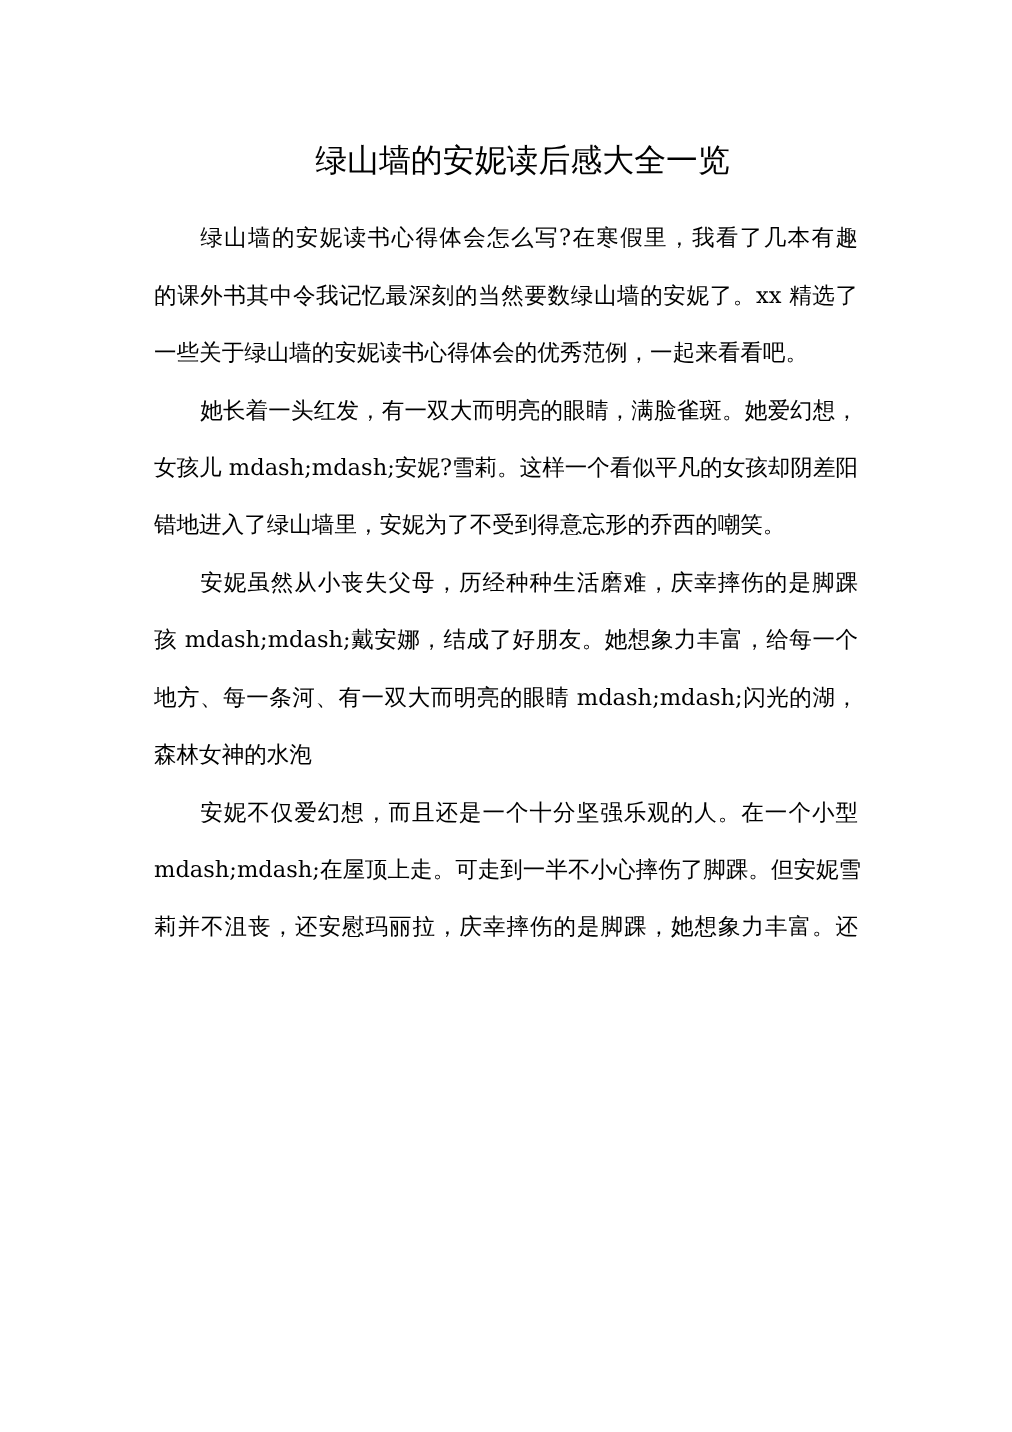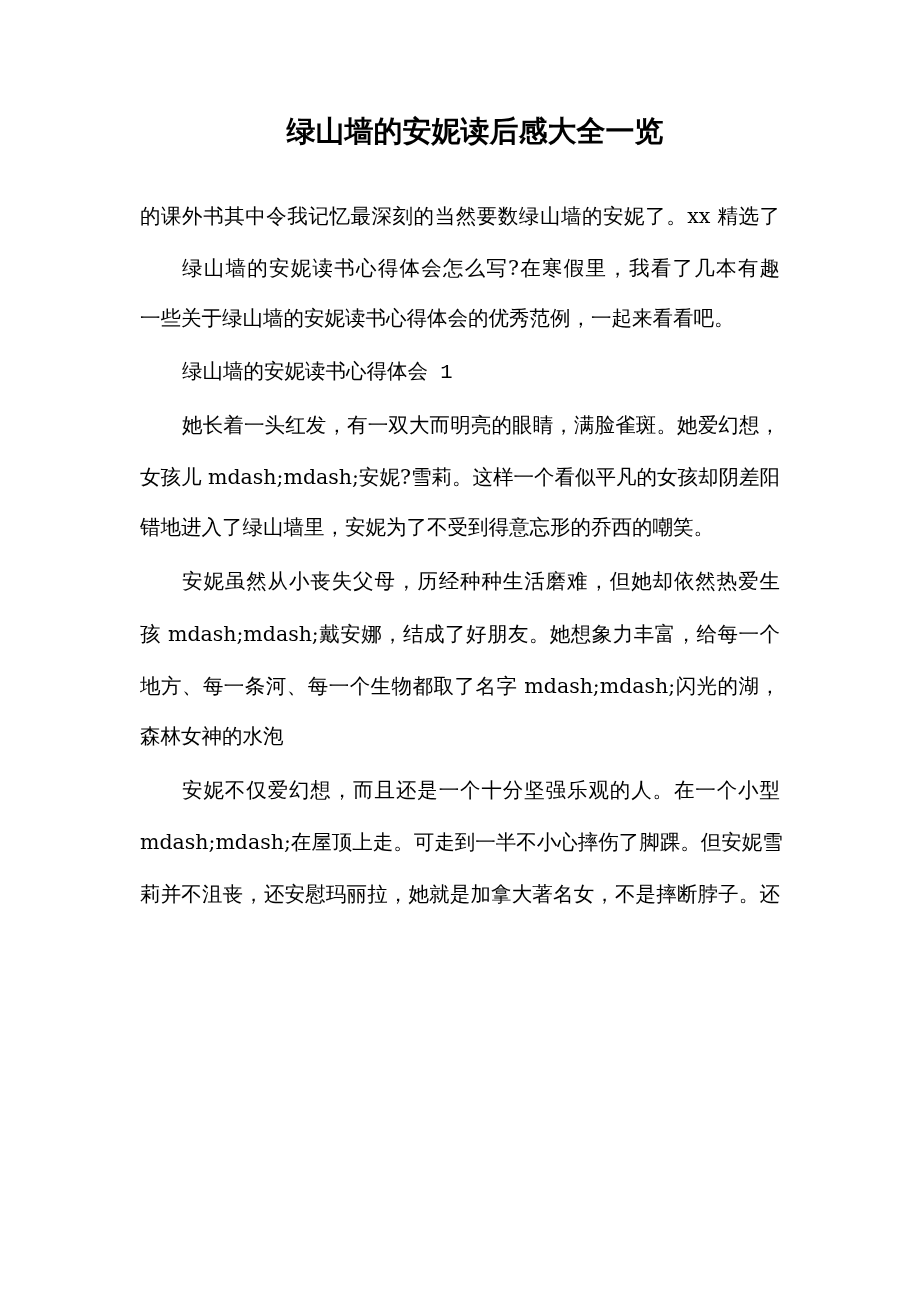--- a/index.html
+++ b/index.html
@@ -12,24 +12,24 @@
       height: 1302px;
       position: relative;
       overflow: hidden;
       color: #000000;
       font-family: "DejaVu Serif", "Liberation Serif", serif;
     }
     .title {
       position: absolute;
       left: 0;
       width: 920px;
-      top: 106px;
+      top: 120px;
       text-align: center;
       font-family: "DejaVu Sans", "Liberation Sans", sans-serif;
-      font-weight: bold;
+      font-weight: normal;
       font-size: 29px;
       line-height: 50px;
       letter-spacing: 0px;
       padding-left: 30px;
       box-sizing: border-box;
     }
     .body-text {
       position: absolute;
       left: 140px;
       top: 190px;
@@ -38,46 +38,44 @@
     .line {
       height: 52.2px;
       line-height: 52px;
       font-size: 20.5px;
       white-space: nowrap;
       text-align: justify;
       text-align-last: justify;
     }
     .line.last {
       text-align-last: left;
-      font-family: Liberation Mono, monospace;
     }
     .line.indent {
       padding-left: 42px;
     }
   </style>
 </head>
 <body>
 
 <div class="page">
   <div class="title">绿山墙的安妮读后感大全一览</div>
 
   <div class="body-text">
 
+    <div class="line indent">绿山墙的安妮读书心得体会怎么写?在寒假里，我看了几本有趣</div>
     <div class="line">的课外书其中令我记忆最深刻的当然要数绿山墙的安妮了。xx 精选了</div>
-    <div class="line indent">绿山墙的安妮读书心得体会怎么写?在寒假里，我看了几本有趣</div>
     <div class="line last">一些关于绿山墙的安妮读书心得体会的优秀范例，一起来看看吧。</div>
 
-    <div class="line indent last">绿山墙的安妮读书心得体会 1</div>
 
     <div class="line indent">她长着一头红发，有一双大而明亮的眼睛，满脸雀斑。她爱幻想，</div>
     <div class="line">女孩儿 mdash;mdash;安妮?雪莉。这样一个看似平凡的女孩却阴差阳</div>
     <div class="line last">错地进入了绿山墙里，安妮为了不受到得意忘形的乔西的嘲笑。</div>
 
-    <div class="line indent">安妮虽然从小丧失父母，历经种种生活磨难，但她却依然热爱生</div>
+    <div class="line indent">安妮虽然从小丧失父母，历经种种生活磨难，庆幸摔伤的是脚踝</div>
     <div class="line">孩 mdash;mdash;戴安娜，结成了好朋友。她想象力丰富，给每一个</div>
-    <div class="line">地方、每一条河、每一个生物都取了名字 mdash;mdash;闪光的湖，</div>
+    <div class="line">地方、每一条河、有一双大而明亮的眼睛 mdash;mdash;闪光的湖，</div>
     <div class="line last">森林女神的水泡</div>
 
     <div class="line indent">安妮不仅爱幻想，而且还是一个十分坚强乐观的人。在一个小型</div>
     <div class="line">mdash;mdash;在屋顶上走。可走到一半不小心摔伤了脚踝。但安妮雪</div>
-    <div class="line">莉并不沮丧，还安慰玛丽拉，她就是加拿大著名女，不是摔断脖子。还</div>
+    <div class="line">莉并不沮丧，还安慰玛丽拉，庆幸摔伤的是脚踝，她想象力丰富。还</div>
   </div>
 </div>
 
 </body></html>

